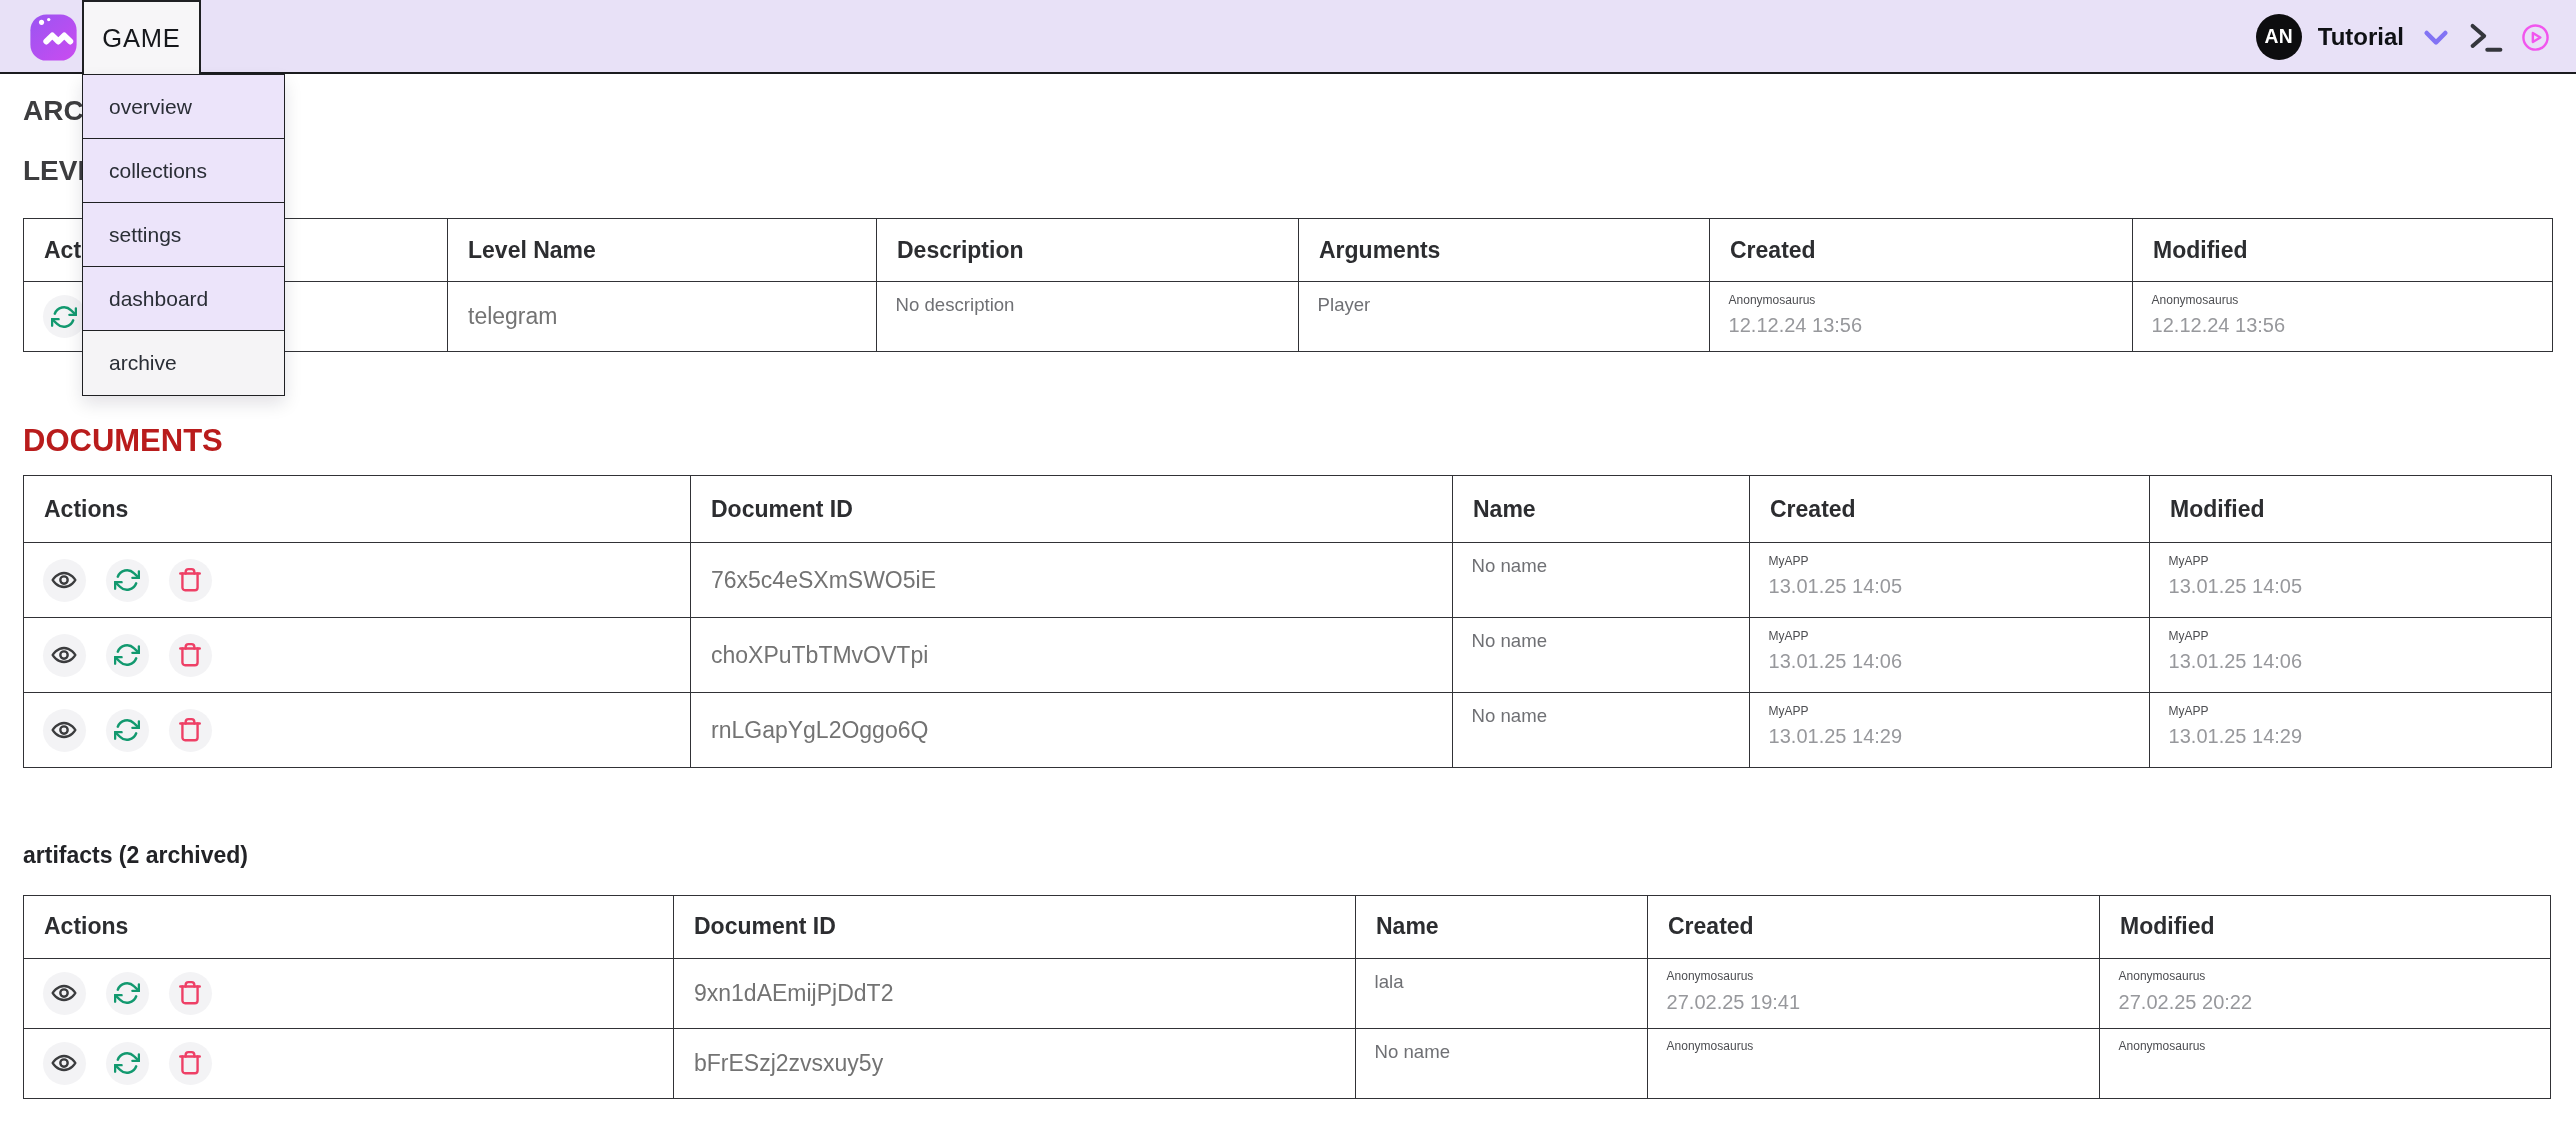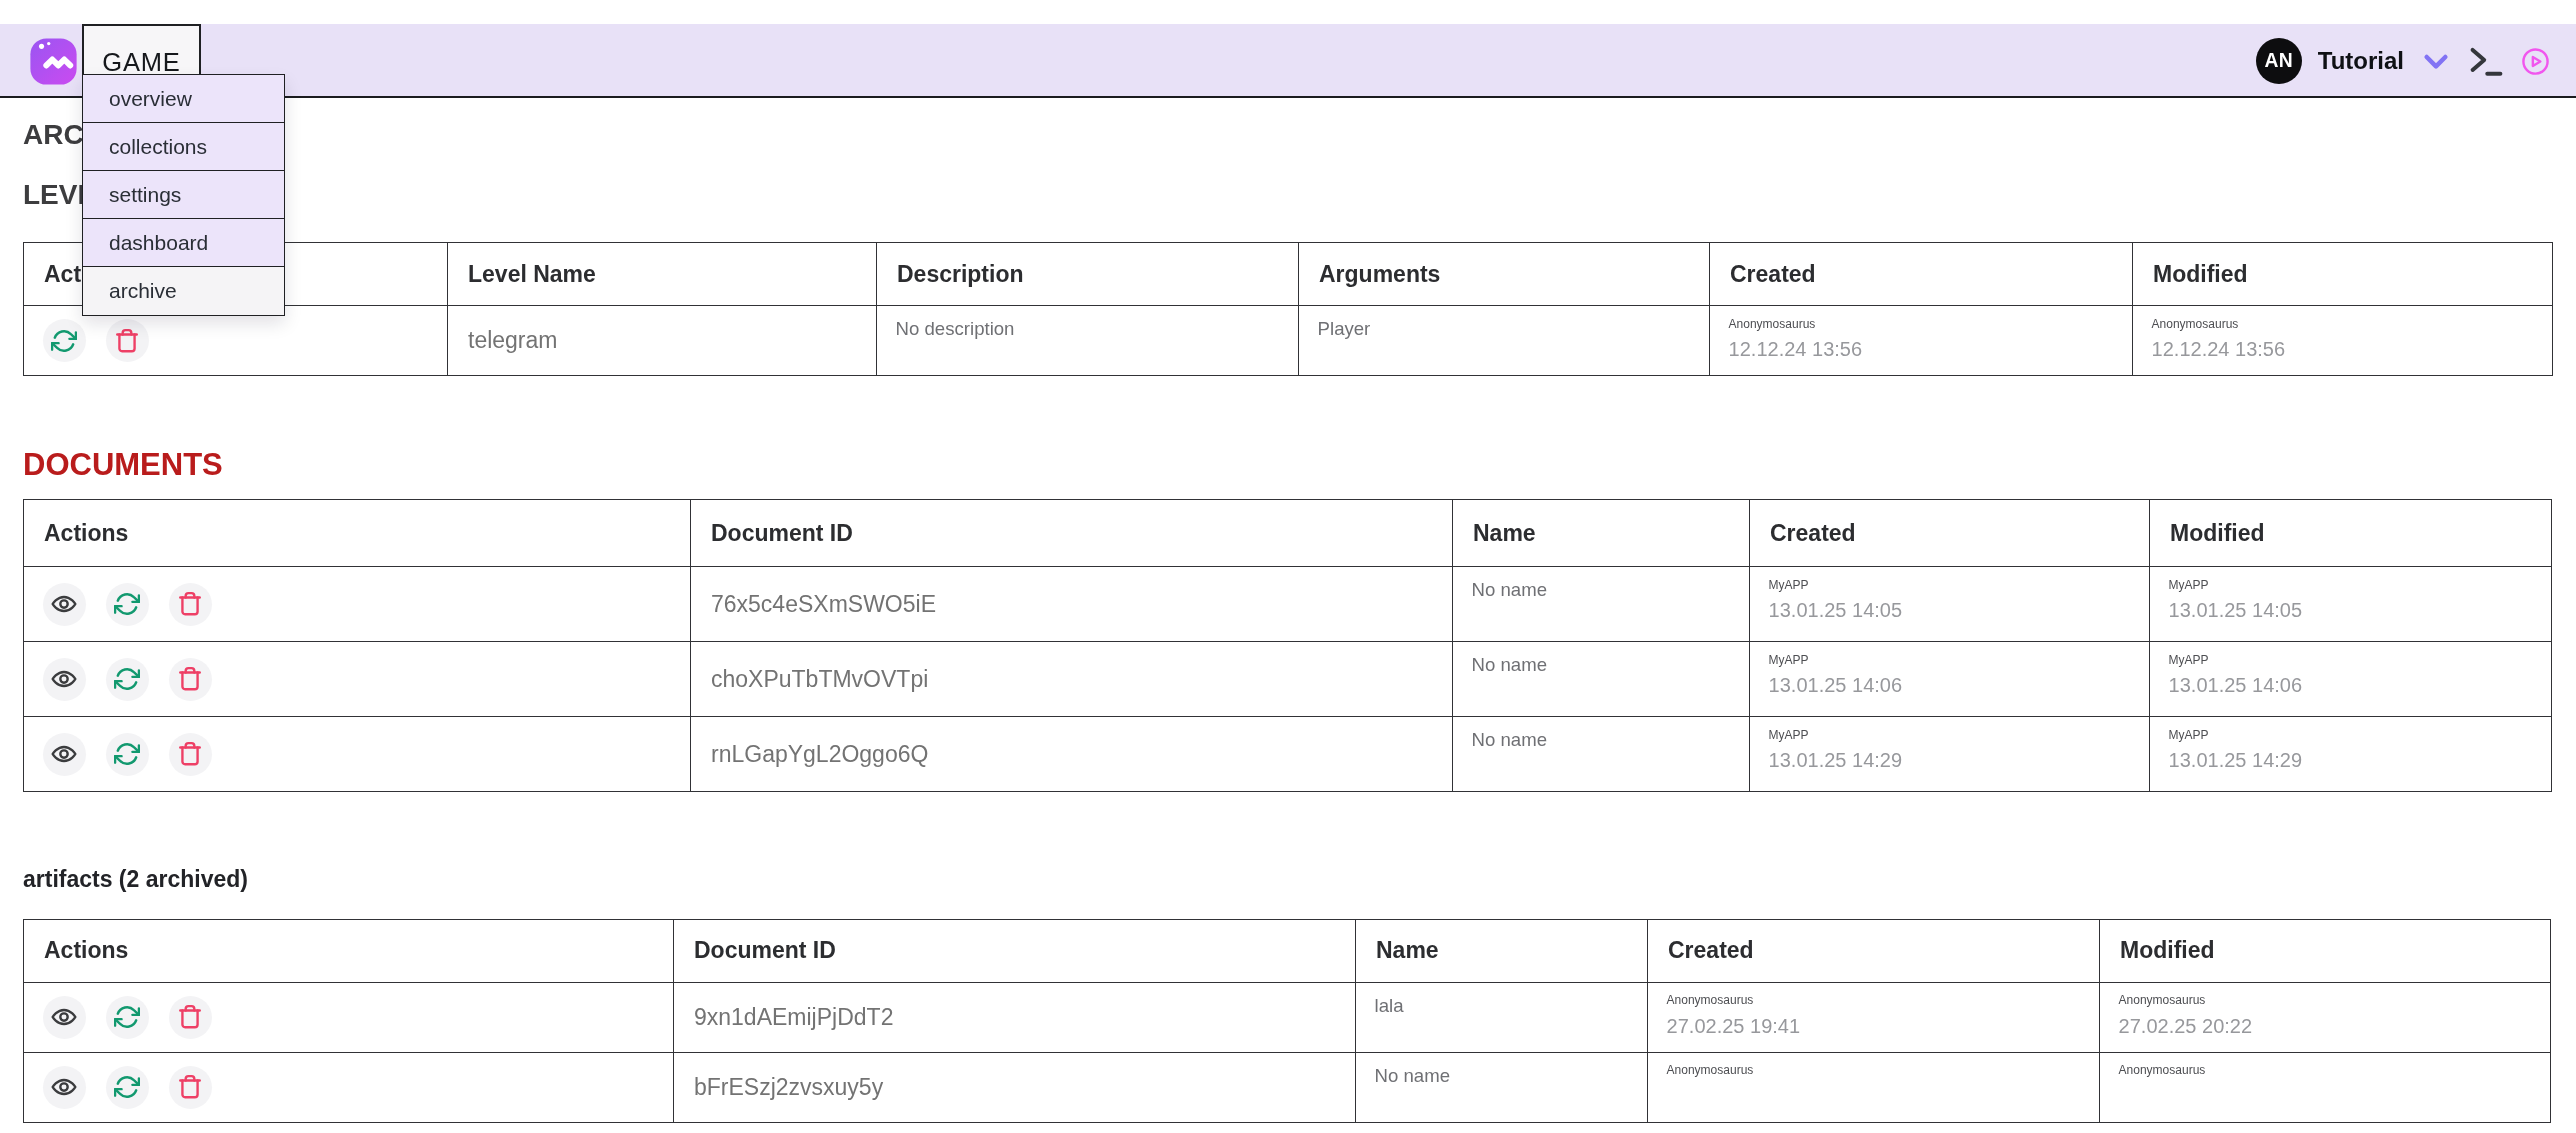--- a/index.html
+++ b/index.html
@@ -1,38 +1,38 @@
 <!DOCTYPE html>
 <html style="font-size:12.4px"><head>
 <meta charset="utf-8">
 <style>
   * { margin:0; padding:0; box-sizing:border-box; }
   html,body { width:2576px; height:1133px; overflow:hidden; background:#ffffff;
     font-family:"Liberation Sans","DejaVu Sans",sans-serif; }
 
   
   .topbar { position:relative; width:100%; height:74px; background:#e8e1f7;
-    border-bottom:2.3px solid #1b1c1f; z-index:40;margin-top:24px; }
+    border-bottom:2.3px solid #1b1c1f; z-index:40; }
   .logo { position:absolute; left:28px; top:11.6px; width:51px; height:51px; }
   .game-tab { position:absolute; left:82px; top:0; width:119px; height:74px;
     background:#f7f6f8; border-left:2.3px solid #1f2023; border-right:2.3px solid #1f2023;
     border-top:2.3px solid #1f2023; display:flex; align-items:center; justify-content:center;
     font-size:25.5px; font-weight:500; letter-spacing:0.8px; color:#16181c; cursor:pointer; }
   .topbar-right { position:absolute; right:0; top:0; height:74px; display:flex;
     align-items:center; gap:16px; padding-right:26px; }
   .avatar { width:46px; height:46px; border-radius:50%; background:#0d0d0f; color:#fff;
     display:flex; align-items:center; justify-content:center; font-size:19.3px; font-weight:700;
     letter-spacing:0.4px; }
   .user-label { font-size:24px; font-weight:600; color:#0f1115; }
   .tb-ic { display:block; }
 
   
   .dropdown { position:absolute; left:82px; top:74px; width:203px; z-index:50;
     border:1.5px solid #1f2023; box-shadow:0 7.7px 17px rgba(20,10,40,.12); list-style:none; }
-  .dd-item { height:48px; background:#ece4fa; border-bottom:1.5px solid #1f2023;
+  .dd-item { height:64px; background:#ece4fa; border-bottom:1.5px solid #1f2023;
     display:flex; align-items:center; padding-left:26px; font-size:21px; color:#2a2e36;
     cursor:pointer; }
   .dd-item:last-child { border-bottom:none; }
   .dd-item.active { background:#f5f4f6; }
 
   
   .content { padding:0 0 0 23px; }
   .h-page { font-size:28px; line-height:33px; font-weight:700; color:#3d3d3f; margin-top:20px; }
   .h-section { font-size:28px; line-height:33px; font-weight:700; color:#3d3d3f; margin-top:27px; }
   .h-documents { font-size:31px; line-height:37px; font-weight:700; color:#b91c1c; margin-top:70px; }

